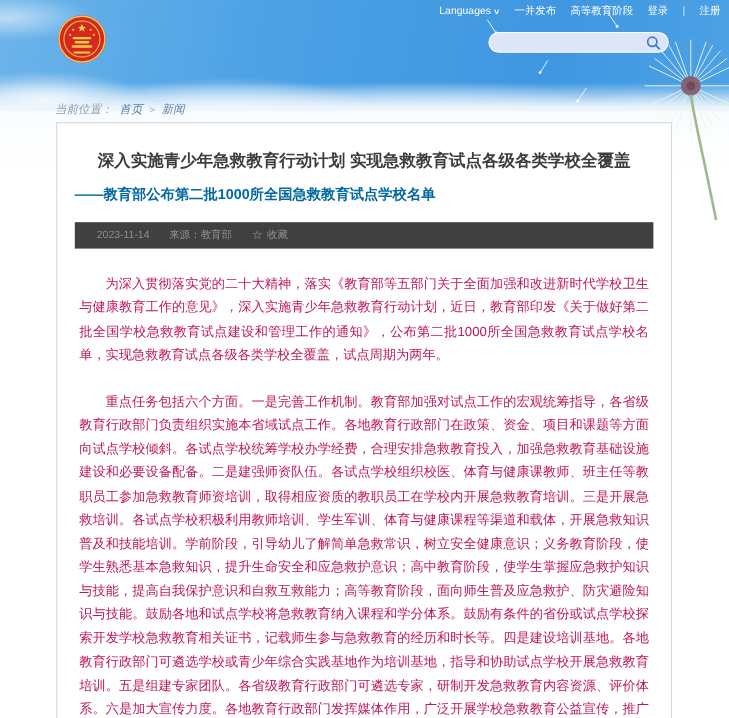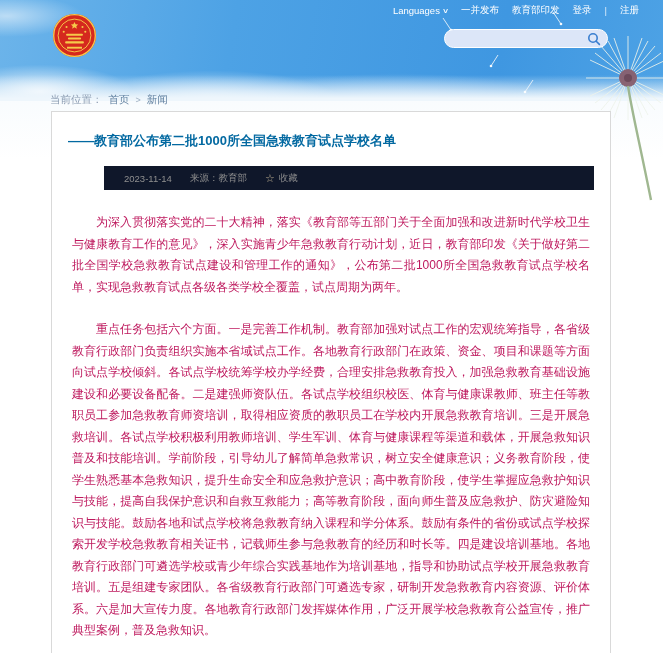--- a/index.html
+++ b/index.html
@@ -19,21 +19,21 @@
       radial-gradient(ellipse 260px 54px at 60% 112%,rgba(255,255,255,.6),rgba(255,255,255,0) 72%),
       radial-gradient(ellipse 150px 34px at 90% 108%,rgba(255,255,255,.5),rgba(255,255,255,0) 72%),
       linear-gradient(100deg,#6cb4ea 0%,#4da2e5 35%,#3f97e1 75%,#4da2e5 100%);
   }
   .header:after{ 
     content:"";position:absolute;left:0;bottom:-1px;width:100%;height:26px;
     background:linear-gradient(180deg,rgba(238,246,252,0),#eef6fc 90%);
   }
   
   .topbar{
-    position:absolute;top:4px;right:24px;z-index:5;
+    position:absolute;top:4px;right:8px;z-index:5;
     display:flex;align-items:center;gap:13px;
     color:#fff;font-size:9.5px;
   }
   .topbar a{color:#fff;text-decoration:none;cursor:pointer;display:flex;align-items:center;gap:3px;}
   .topbar .divider{opacity:.8;}
   .chev{font-size:7px;display:inline-block;transform:scaleX(1.4);}
   
   .logo{
     position:absolute;top:13px;left:52px;z-index:5;
     display:flex;align-items:center;gap:11px;cursor:pointer;
@@ -57,41 +57,41 @@
   .search input{
     flex:1;border:none;background:transparent;outline:none;
     font-size:10px;color:#3a6ca8;min-width:0;
   }
   .search-btn{border:none;background:transparent;padding:0;cursor:pointer;display:flex;align-items:center;}
   
   .dandelion{position:absolute;top:0;right:0;z-index:4;pointer-events:none;}
   
   .breadcrumb{
     position:absolute;top:93px;left:50px;z-index:5;
-    font-size:10.5px;color:#8a9ab0;display:flex;align-items:center;gap:6px;
+    font-size:10.5px;color:#8a9ab0;display:flex;align-items:center;gap:6px;font-style:italic;
   }
   .breadcrumb a{color:#5f7f9f;text-decoration:none;cursor:pointer;}
   .breadcrumb .sep{color:#9fb0c2;font-size:9px;}
   
   .card{
     position:absolute;top:111px;left:51px;width:560px;min-height:560px;
     background:#fff;border:1px solid #d9d9d9;z-index:4;
     padding:20px 16px 24px;
   }
   .art-title{
     margin:4px 8px 10px;text-align:center;
     font-size:15px;font-weight:bold;color:#3d3d3d;line-height:1.45;
   }
   .art-subtitle{
     margin:0 0 16px;text-align:left;
     font-size:13px;font-weight:bold;color:#0369a1;
   }
   .meta-bar{
-    background:#0f172a;height:24px;display:flex;align-items:center;
-    padding:0 22px 0 20px;font-size:9.5px;color:#8f8f8f;gap:18px;margin-left:36px;
+    background:#404040;height:24px;display:flex;align-items:center;
+    padding:0 22px 0 20px;font-size:9.5px;color:#8f8f8f;gap:18px;
   }
   .meta-fav{display:flex;align-items:center;gap:4px;cursor:pointer;color:#8f8f8f;}
   .meta-fav .star{font-size:11px;color:#b0a48a;}
   .art-body{margin-top:22px;padding:0 4px;}
   .art-body p{
     margin:0 0 21px;font-size:12px;line-height:21.5px;color:#be185d;
     text-indent:2em;text-align:justify;
   }
 </style>
 </head>
@@ -147,21 +147,21 @@
       </g>
     </g>
   </svg>
 
   <div class="topbar">
     <a>
       <span>Languages</span>
       <span class="chev">∨</span>
     </a>
     <a>一并发布</a>
-    <a>教育部印发</a>
+    <a>高等教育阶段</a>
     <a>登录</a>
     <span class="divider">|</span>
     <a>注册</a>
   </div>
 
   <div class="logo">
     <svg class="emblem" viewBox="0 0 48 48">
       <circle cx="24" cy="24" r="23" fill="#d5281e"></circle>
       <circle cx="24" cy="24" r="22.2" fill="none" stroke="#f6c94a" stroke-width="1.4"></circle>
       <circle cx="24" cy="24" r="17.5" fill="none" stroke="#f6c94a" stroke-width="1"></circle>
@@ -190,20 +190,21 @@
   </div>
 
   <div class="breadcrumb">
     <span>当前位置：</span>
     <a>首页</a>
     <span class="sep">&gt;</span>
     <a>新闻</a>
   </div>
 
   <div class="card">
+    <h1 class="art-title">深入实施青少年急救教育行动计划 实现急救教育试点各级各类学校全覆盖</h1>
     <h2 class="art-subtitle">——教育部公布第二批1000所全国急救教育试点学校名单</h2>
 
     <div class="meta-bar">
       <span>2023-11-14</span>
       <span>
         <span>来源：</span><span>教育部</span>
       </span>
       <span class="meta-fav">
         <span class="star">☆</span>
         <span>收藏</span>

